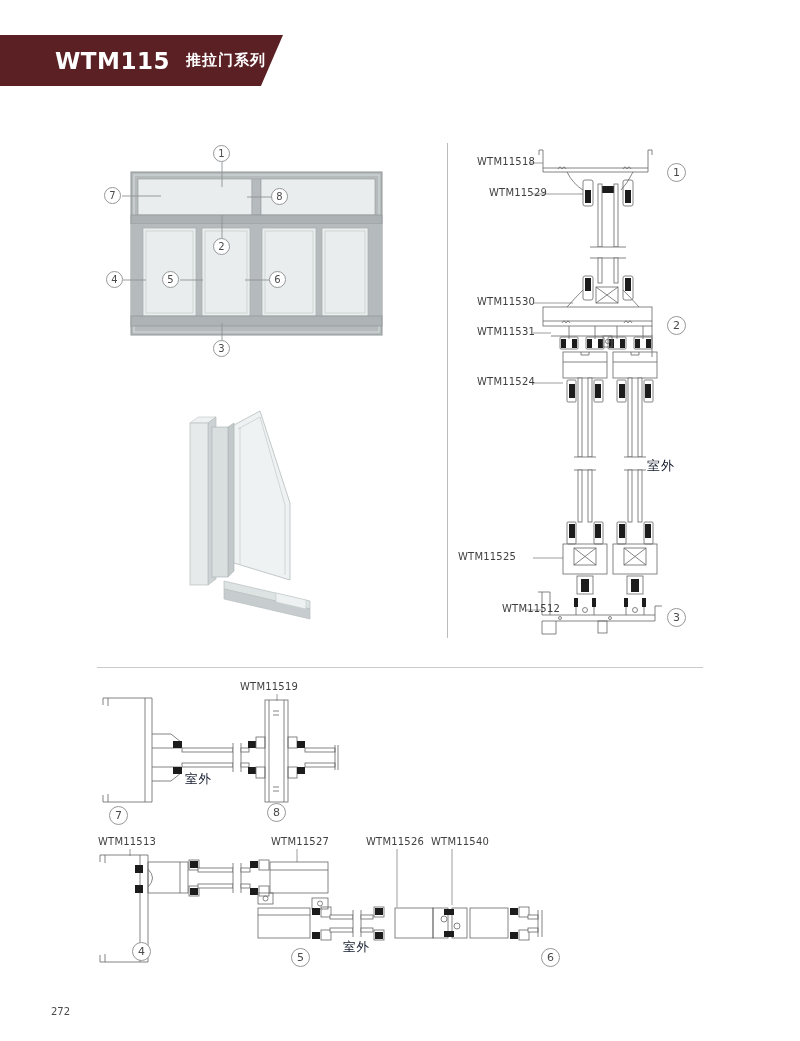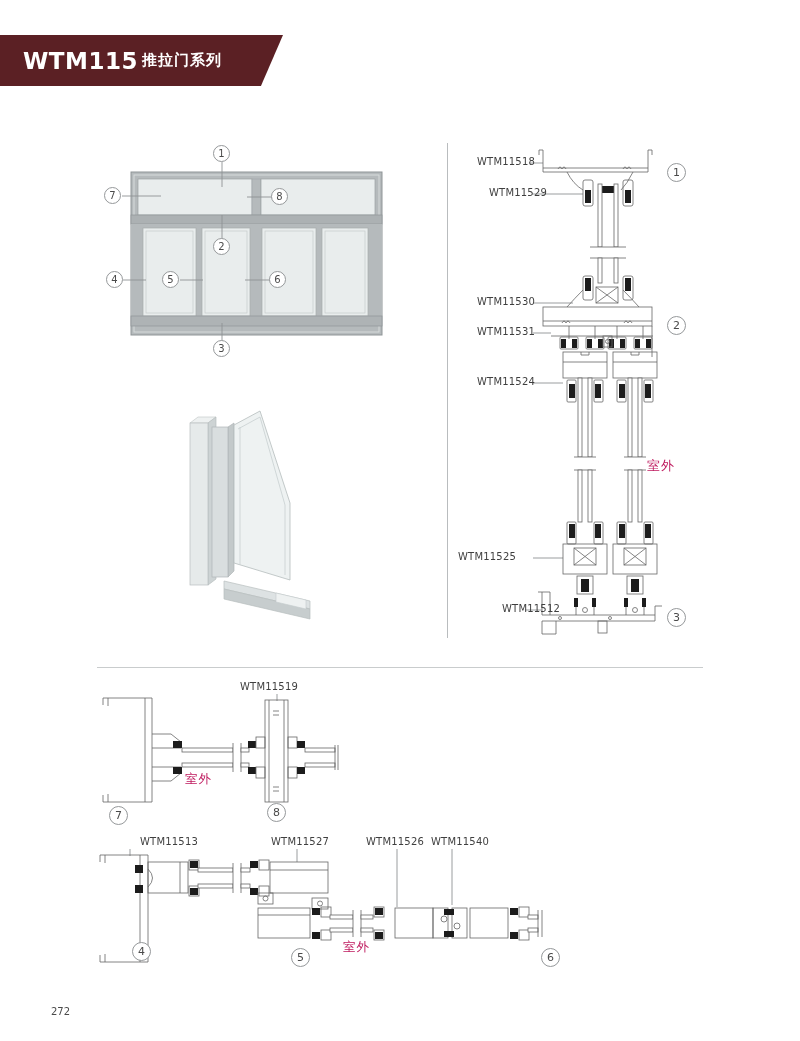--- a/index.html
+++ b/index.html
@@ -1,31 +1,31 @@
 <!DOCTYPE html>
 <html><head>
 <meta charset="utf-8">
 <style>
   html,body{margin:0;padding:0;background:#fff;}
   .page{position:relative;width:800px;height:1041px;background:#ffffff;overflow:hidden;
         font-family:"DejaVu Sans","Liberation Sans",sans-serif;}
   
   .banner{position:absolute;left:0;top:35px;width:283px;height:51px;background:#5B2024;
           clip-path:polygon(0 0,100% 0,92.2% 100%,0 100%);
-          display:flex;align-items:center;padding-left:23px;box-sizing:border-box;color:#fff;}
+          display:flex;align-items:center;padding-left:55px;box-sizing:border-box;color:#fff;}
   .banner .code{font-size:23px;font-weight:bold;letter-spacing:.5px;}
-  .banner .name{font-size:15px;font-weight:bold;margin-left:4px;letter-spacing:1px;}
+  .banner .name{font-size:15px;font-weight:bold;margin-left:16px;letter-spacing:1px;}
   
   .vdivider{position:absolute;left:447px;top:143px;width:1px;height:495px;background:#b9bcbe;}
   .hdivider{position:absolute;left:97px;top:667px;width:606px;height:1px;background:#c9cccd;}
   
   .drawing{position:absolute;}
   
   .label{position:absolute;font-size:10px;color:#3f3f3f;white-space:nowrap;letter-spacing:.2px;}
-  .outdoor{position:absolute;font-size:12.5px;color:#be185d;white-space:nowrap;letter-spacing:1px;}
+  .outdoor{position:absolute;font-size:12.5px;color:#0f172a;white-space:nowrap;letter-spacing:1px;}
   
   .callout{position:absolute;box-sizing:border-box;border:1px solid #95989a;border-radius:50%;
            background:#fff;color:#4a4a4a;display:flex;align-items:center;justify-content:center;}
   .callout.sm{width:17px;height:17px;font-size:10px;}
   .callout.bg{width:19px;height:19px;font-size:11px;}
   .pagenum{position:absolute;left:51px;top:1006px;font-size:10px;color:#4a4a4a;}
   svg .ln{stroke:#666;stroke-width:.8;fill:none;}
   svg .blk{fill:#1c1c1c;stroke:none;}
   svg .gl{fill:#fff;stroke:#666;stroke-width:.8;}
   svg .ldr{stroke:#8f9294;stroke-width:.9;fill:none;}
@@ -334,21 +334,21 @@
       <circle class="ln" cx="367" cy="91" r="3"></circle>
     <rect class="ln" x="380" y="73" width="38" height="30"></rect>
     <rect class="blk" x="420" y="73" width="8" height="7"></rect>
       <rect class="blk" x="420" y="97" width="8" height="7"></rect>
     <rect class="ln" x="429" y="72" width="10" height="10"></rect>
       <rect class="ln" x="429" y="95" width="10" height="10"></rect>
     <rect class="gl" x="438" y="80" width="10" height="4"></rect>
       <rect class="gl" x="438" y="93" width="10" height="4"></rect>
     <path class="ln" d="M448 75 V102 M452 75 V102"></path>
   </svg>
-  <div class="label" style="left:98px;top:836px;margin-left:42px;">WTM11513</div>
+  <div class="label" style="left:98px;top:836px;">WTM11513</div>
   <div class="label" style="left:271px;top:836px;">WTM11527</div>
   <div class="label" style="left:366px;top:836px;">WTM11526</div>
   <div class="label" style="left:431px;top:836px;">WTM11540</div>
   <div class="outdoor" style="left:343px;top:939px;">室外</div>
   <div class="callout bg" style="left:132px;top:942px;">
       <span>4</span>
     </div>
   <div class="callout bg" style="left:291px;top:948px;">
       <span>5</span>
     </div>

